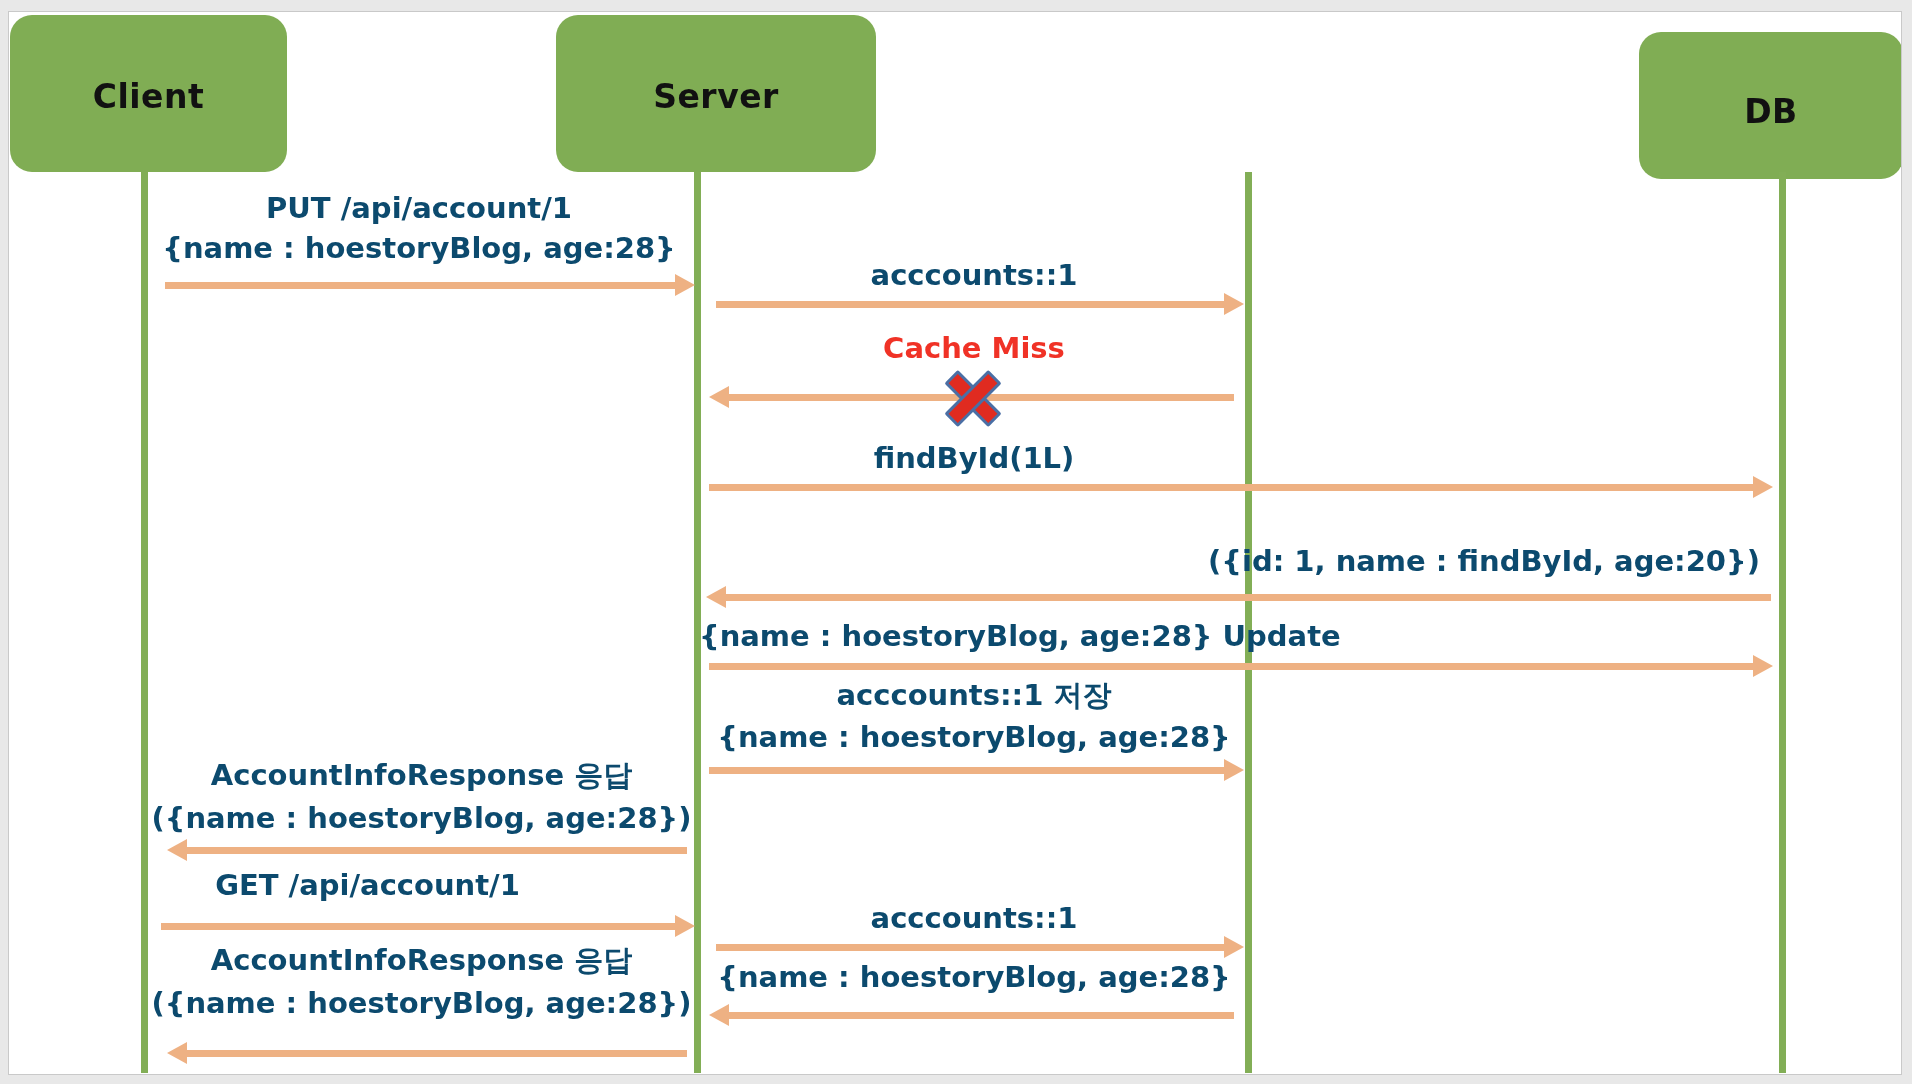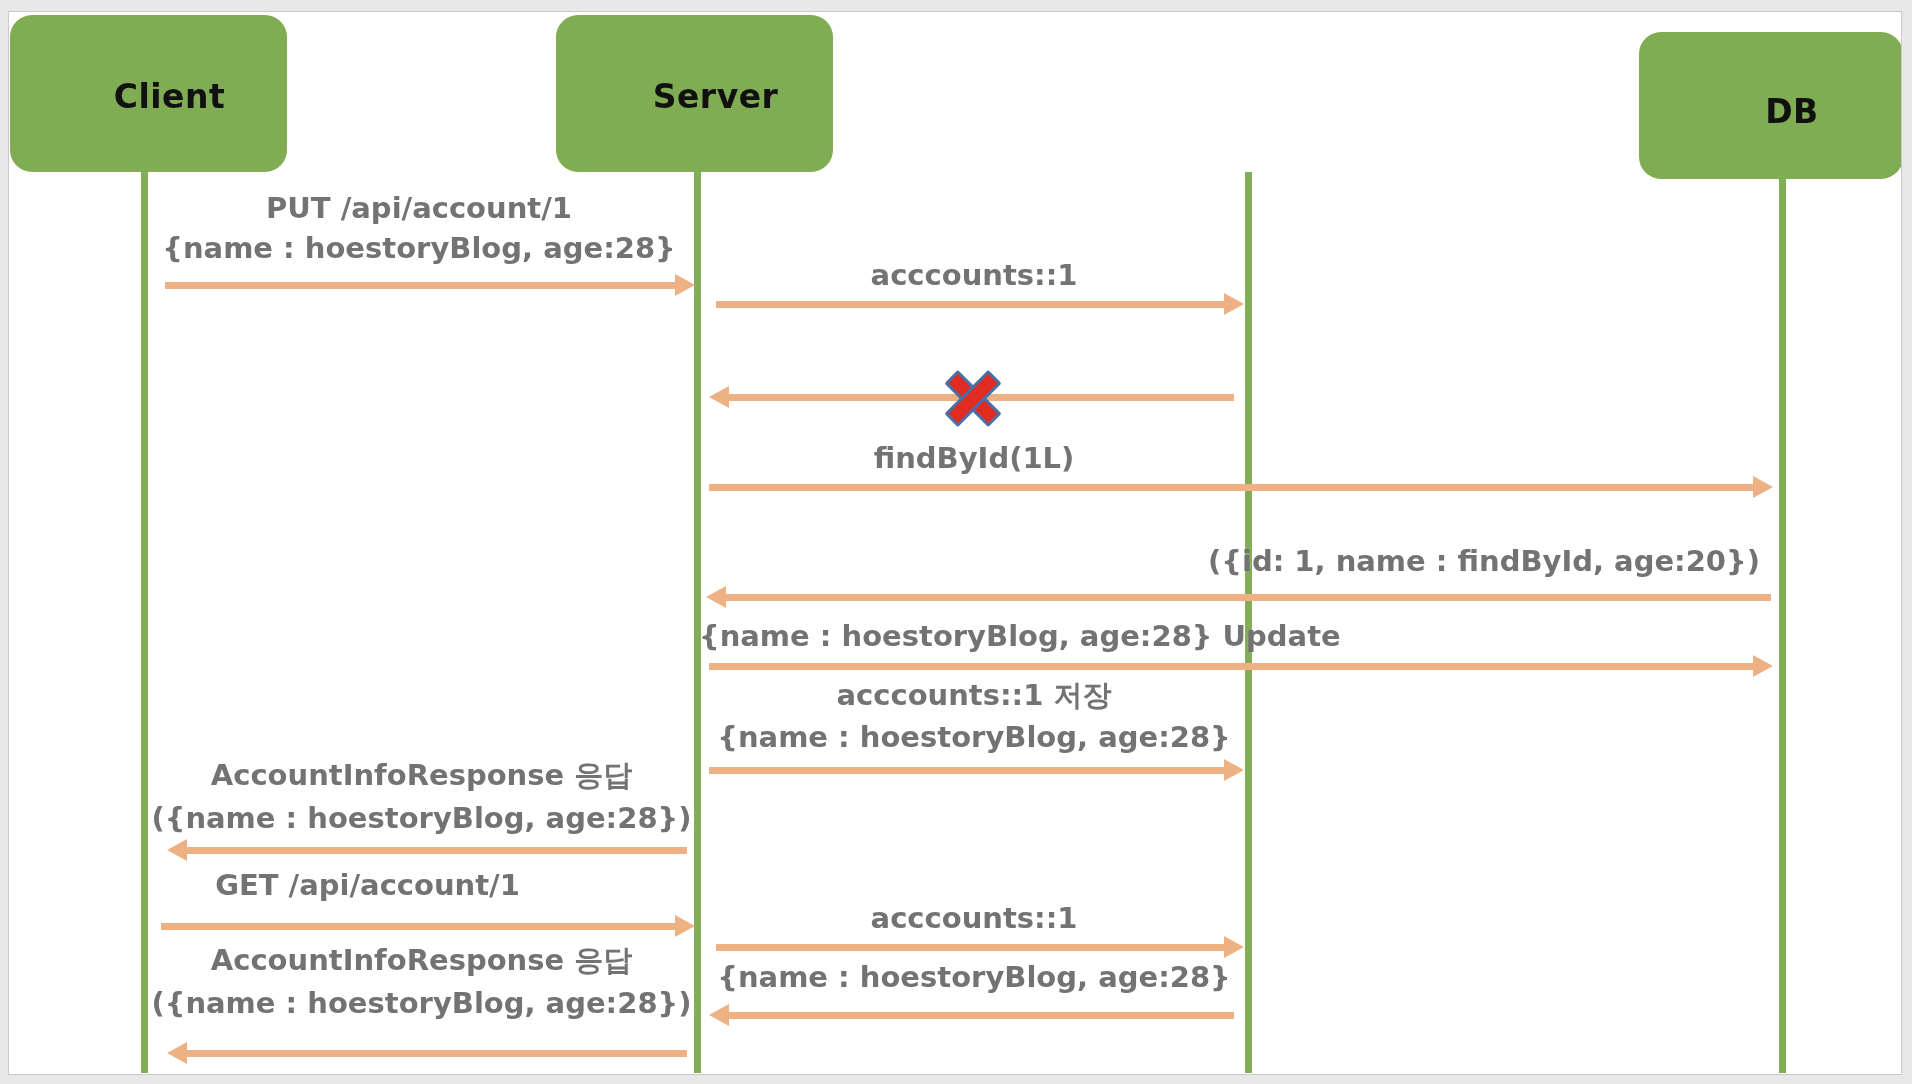--- a/index.html
+++ b/index.html
@@ -43,21 +43,20 @@
     position: absolute;
     left: 0;
     width: 100%;
     text-align: center;
     color: #111111;
     font-weight: 700;
     font-size: 33px;
     letter-spacing: 0.5px;
     font-family: "DejaVu Sans", sans-serif;
     white-space: nowrap;
-    margin-left: 21px;
   }
   .lifeline {
     position: absolute;
     width: 7px;
     background: #82ae56;
   }
   
   .msg-line {
     position: absolute;
     height: 7px;
@@ -71,21 +70,21 @@
     border-bottom: 11px solid transparent;
   }
   .arrow-head.right {
     border-left: 20px solid #eeb183;
   }
   .arrow-head.left {
     border-right: 20px solid #eeb183;
   }
   .msg-label {
     position: absolute;
-    color: #737373;
+    color: #0c4a6e;
     font-weight: 700;
     font-size: 29px;
     line-height: 1.27;
     text-align: center;
     white-space: nowrap;
     font-family: "DejaVu Sans", sans-serif;
   }
   .msg-label.accent {
     color: #f03226;
   }
@@ -115,41 +114,42 @@
 <body>
 
 <div id="frame">
   <div id="canvas">
 
     <div class="participant-box" style="left:1px; top:3px; width:277px; height:157px;">
       <div class="participant-label" style="top:62px;">Client</div>
     </div>
     <div class="lifeline" style="left:132px; top:160px; height:901px;"></div>
 
-    <div class="participant-box" style="left:547px; top:3px; width:277px; height:157px;">
+    <div class="participant-box" style="left:547px; top:3px; width:320px; height:157px;">
       <div class="participant-label" style="top:62px;">Server</div>
     </div>
     <div class="lifeline" style="left:685px; top:160px; height:901px;"></div>
 
     <div class="lifeline" style="left:1236px; top:160px; height:901px;"></div>
 
     <div class="participant-box" style="left:1630px; top:20px; width:264px; height:147px;">
       <div class="participant-label" style="top:60px;">DB</div>
     </div>
     <div class="lifeline" style="left:1770px; top:160px; height:901px;"></div>
 
     <div class="msg-label" style="left:135px; top:178px; width:550px;">PUT /api/account/1</div>
     <div class="msg-label" style="left:135px; top:218px; width:550px;">{name : hoestoryBlog, age:28}</div>
     <div class="msg-line" style="left:156px; top:270px; width:512px;"></div>
     <div class="arrow-head right" style="left:666px; top:262px;"></div>
 
     <div class="msg-label" style="left:690px; top:245px; width:550px;">acccounts::1</div>
     <div class="msg-line" style="left:707px; top:289px; width:510px;"></div>
     <div class="arrow-head right" style="left:1215px; top:281px;"></div>
 
+    <div class="msg-label accent" style="left:690px; top:318px; width:550px;">Cache Miss</div>
     <div class="msg-line" style="left:712px; top:382px; width:513px;"></div>
     <div class="arrow-head left" style="left:700px; top:374px;"></div>
     <div class="x-marker" style="left:933px; top:355px;">
       <span class="a"></span>
         <span class="b"></span>
     </div>
 
     <div class="msg-label" style="left:690px; top:428px; width:550px;">findById(1L)</div>
     <div class="msg-line" style="left:700px; top:472px; width:1046px;"></div>
     <div class="arrow-head right" style="left:1744px; top:464px;"></div>

